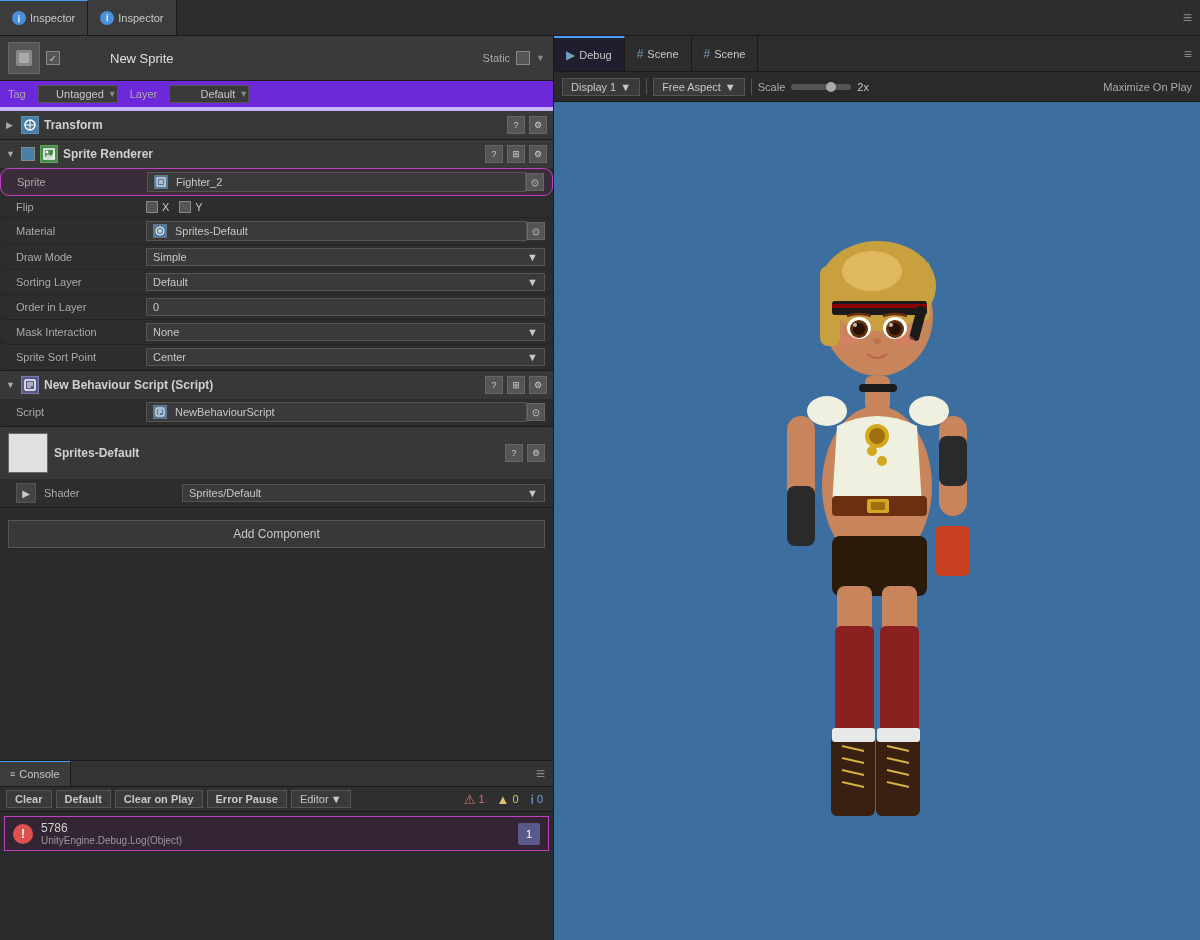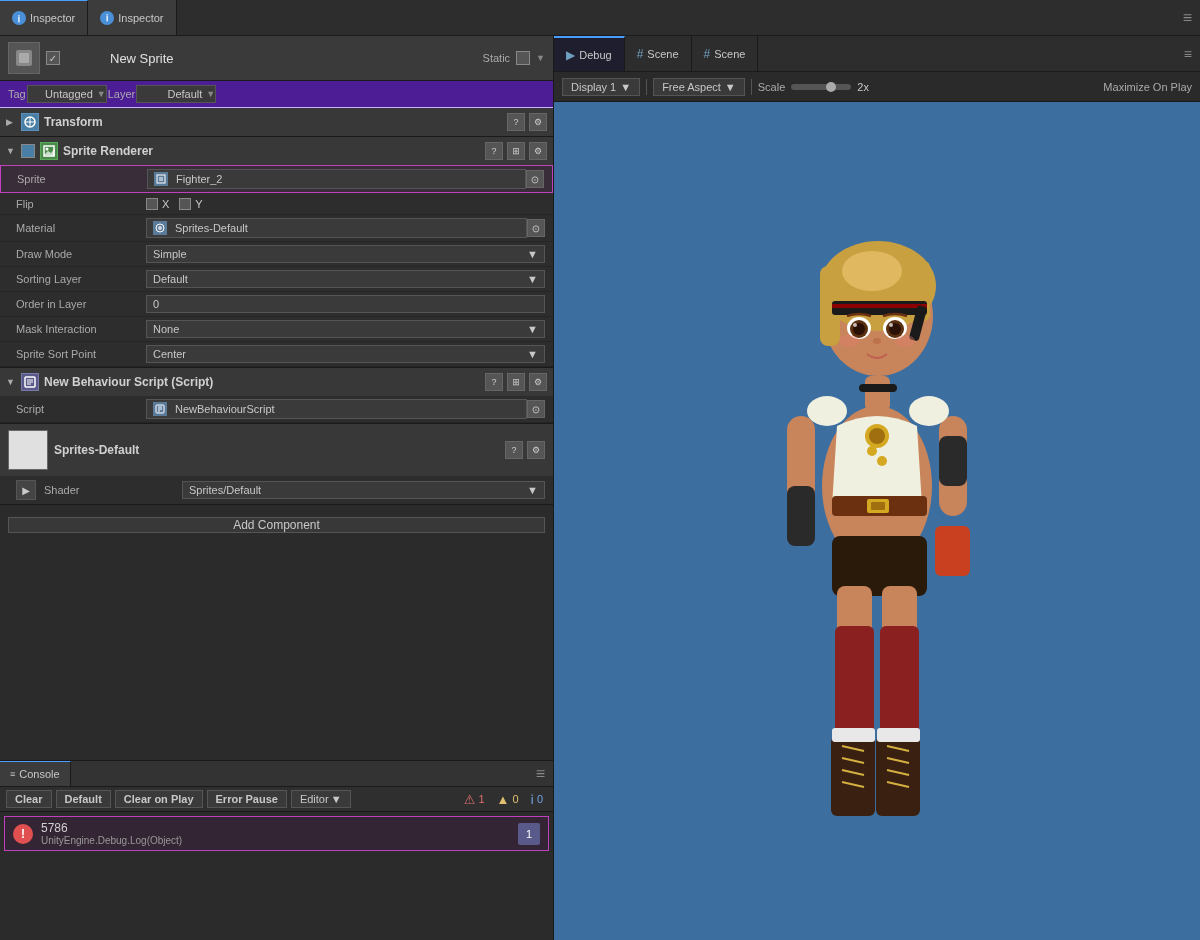--- a/index.html
+++ b/index.html
@@ -152,23 +152,23 @@
     .dropdown-arrow {
       font-size: 9px;
       color: #888;
     }
 
     
     .tag-layer-row {
       display: flex;
       align-items: center;
       padding: 4px 8px;
-      gap: 1px;
-      background: #4c1d95;
-      border-bottom: 1px solid #c4b5fd;
+      gap: 12px;
+      background: #6d28d9;
+      border-bottom: 4px solid #c4b5fd;
     }
     .tag-layer-row label { color: #aaa; }
     .dropdown-field {
       background: #3a3a3a;
       border: 1px solid #555;
       color: #c8c8c8;
       padding: 2px 0;
       font-size: 11px;
       display: flex;
       align-items: center;
@@ -244,20 +244,21 @@
     }
 
     
     .prop-row {
       display: flex;
       align-items: center;
       padding: 3px 8px 3px 16px;
       background: #2d2d2d;
       border-bottom: 1px solid #252525;
       min-height: 22px;
+      border-radius: 9px;
     }
     .prop-row.highlighted {
       background: #3a2d3a;
       border: 1px solid #c040c0;
     }
     .prop-label {
       width: 130px;
       color: #aaa;
       flex-shrink: 0;
       font-size: 11px;
@@ -391,20 +392,21 @@
       display: flex;
       align-items: center;
       justify-content: center;
       font-size: 10px;
       cursor: pointer;
     }
 
     
     .add-component-btn {
       margin: 12px 8px;
+      padding: 6px;
       background: #383838;
       border: 1px solid #555;
       color: #c8c8c8;
       font-size: 12px;
       text-align: center;
       cursor: pointer;
       display: block;
       width: calc(100% - 16px);
     }
 

